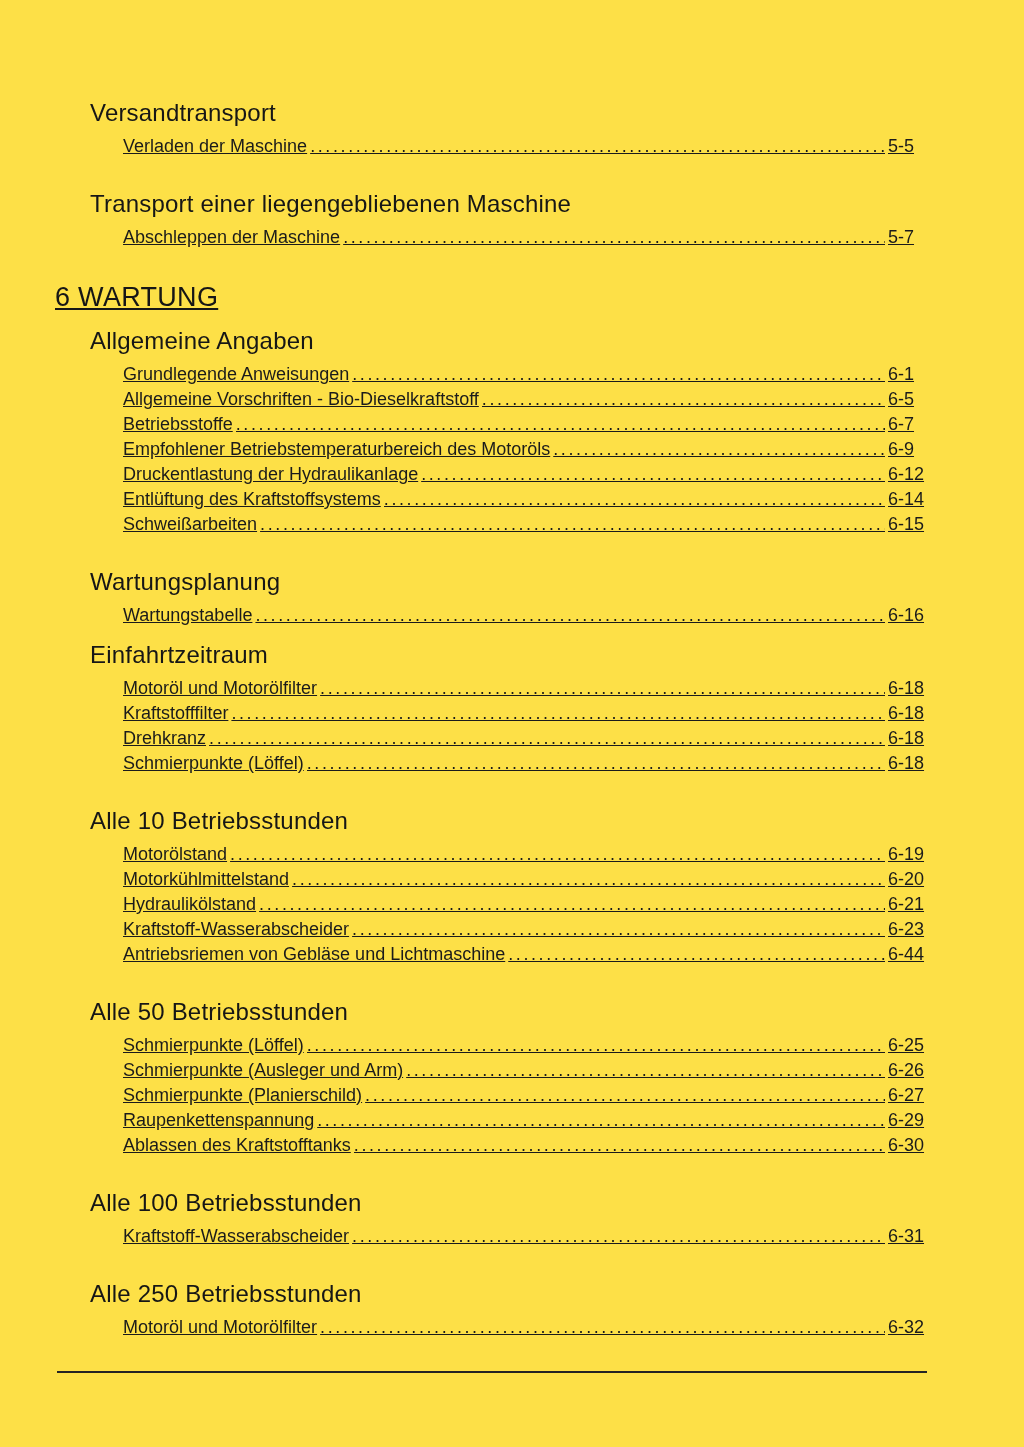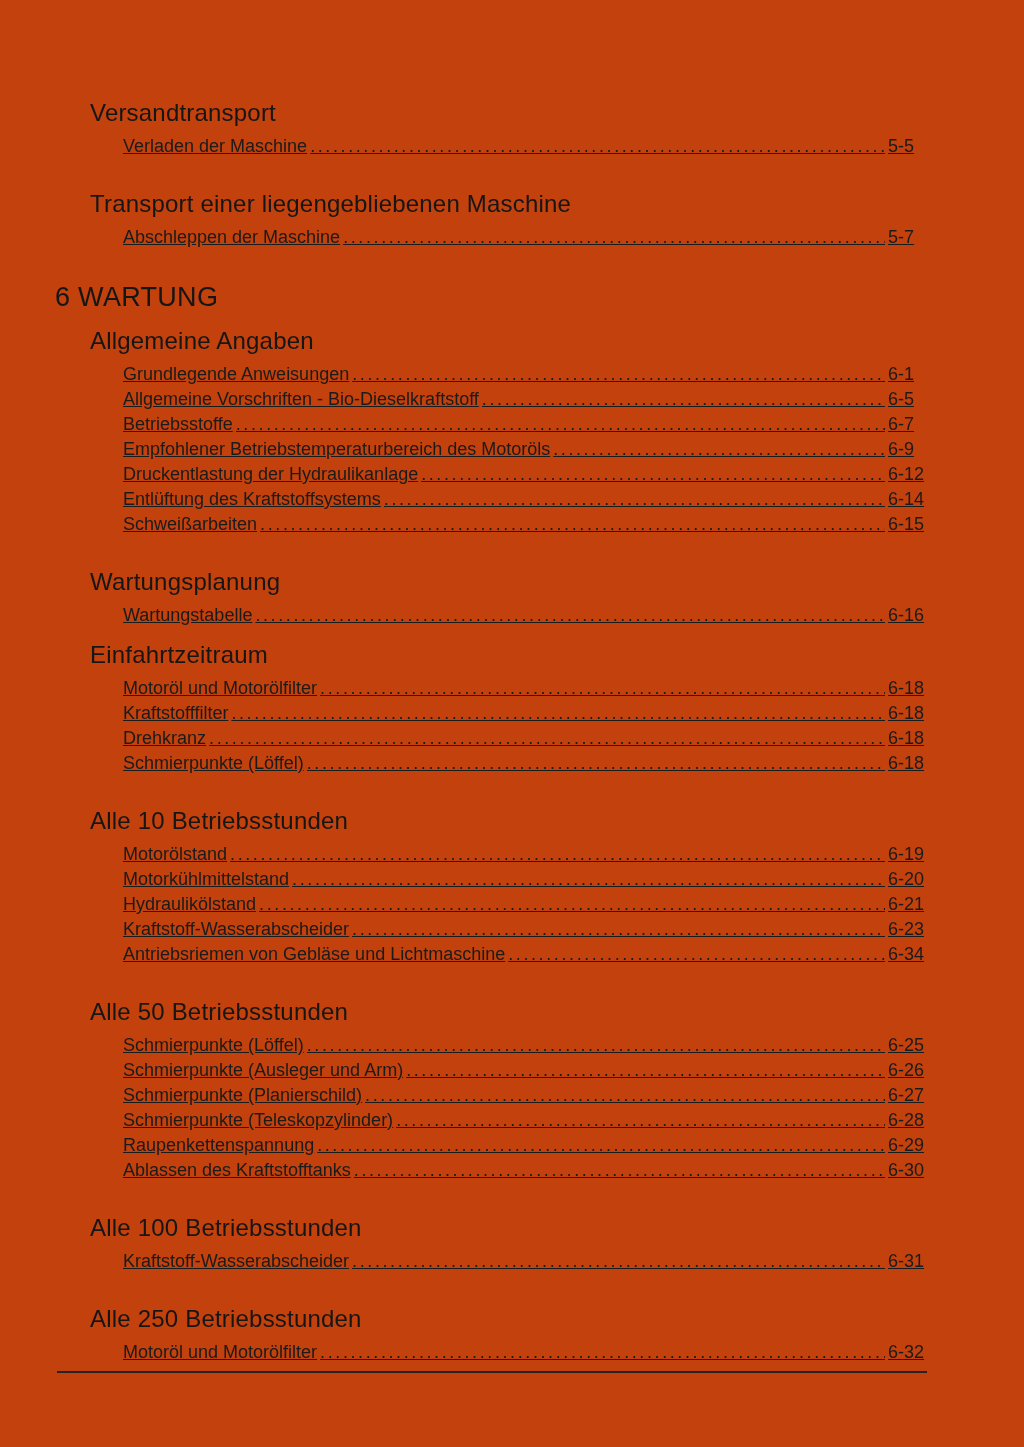--- a/index.html
+++ b/index.html
@@ -1,21 +1,21 @@
 <!DOCTYPE html>
 <html><head>
 <meta charset="utf-8">
 <style>
   html, body { margin: 0; padding: 0; background: #ffffff; }
   .page {
     position: relative;
     width: 1024px;
     height: 1447px;
     box-sizing: border-box;
-    background: #c2410c;
+    background: #fde047;
     color: #1b1b1b;
     font-family: "Liberation Sans", "DejaVu Sans", sans-serif;
     padding: 98px 94px 0 90px;
     overflow: hidden;
   }
   #toc > section { margin-top: 30px; }
   #toc > section:first-of-type { margin-top: 0; }
   #toc > section:nth-of-type(4),
   #toc > section:nth-of-type(6) { margin-top: 12px; }
 
@@ -27,20 +27,21 @@
     color: #161616;
     letter-spacing: 0.2px;
   }
   .chapter-heading {
     font-size: 27px;
     line-height: 34px;
     margin: 0 0 2px -35px;
     font-weight: 400;
     color: #161616;
     letter-spacing: 0.3px;
+    text-decoration: underline;
   }
   .toc-entry-block {
     padding-left: 33px;
     font-size: 18px;
     line-height: 25px;
     color: #1b1b1b;
     text-decoration: underline;
   }
   .entry-row {
     display: flex;
@@ -228,21 +229,21 @@
           <div class="entry-row">
             <span class="entry-title">Kraftstoff-Wasserabscheider</span>
             <span class="dots"></span>
             <span class="pagenum">6-23</span>
           </div>
         </div>
         <div class="toc-entry-block">
           <div class="entry-row">
             <span class="entry-title">Antriebsriemen von Gebläse und Lichtmaschine</span>
             <span class="dots"></span>
-            <span class="pagenum">6-34</span>
+            <span class="pagenum">6-44</span>
           </div>
         </div>
       </section>
       <section>
         <div class="section-heading">Alle 50 Betriebsstunden</div>
         <div class="toc-entry-block">
           <div class="entry-row">
             <span class="entry-title">Schmierpunkte (Löffel)</span>
             <span class="dots"></span>
             <span class="pagenum">6-25</span>
@@ -253,27 +254,20 @@
             <span class="entry-title">Schmierpunkte (Ausleger und Arm)</span>
             <span class="dots"></span>
             <span class="pagenum">6-26</span>
           </div>
         </div>
         <div class="toc-entry-block">
           <div class="entry-row">
             <span class="entry-title">Schmierpunkte (Planierschild)</span>
             <span class="dots"></span>
             <span class="pagenum">6-27</span>
-          </div>
-        </div>
-        <div class="toc-entry-block">
-          <div class="entry-row">
-            <span class="entry-title">Schmierpunkte (Teleskopzylinder)</span>
-            <span class="dots"></span>
-            <span class="pagenum">6-28</span>
           </div>
         </div>
         <div class="toc-entry-block">
           <div class="entry-row">
             <span class="entry-title">Raupenkettenspannung</span>
             <span class="dots"></span>
             <span class="pagenum">6-29</span>
           </div>
         </div>
         <div class="toc-entry-block">

